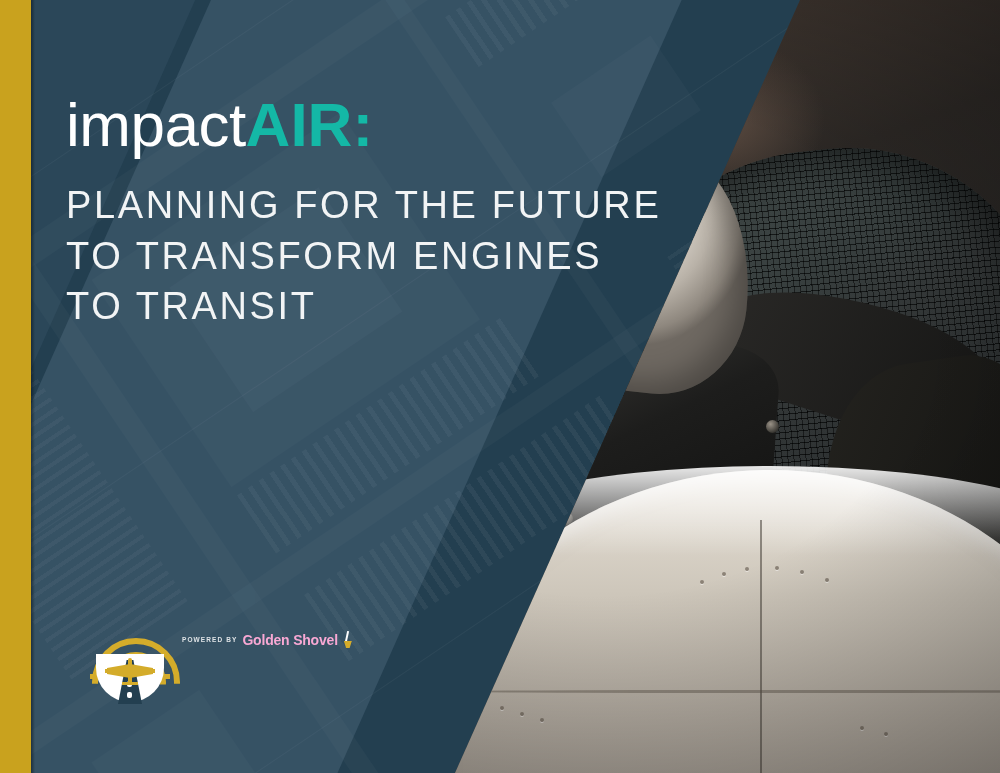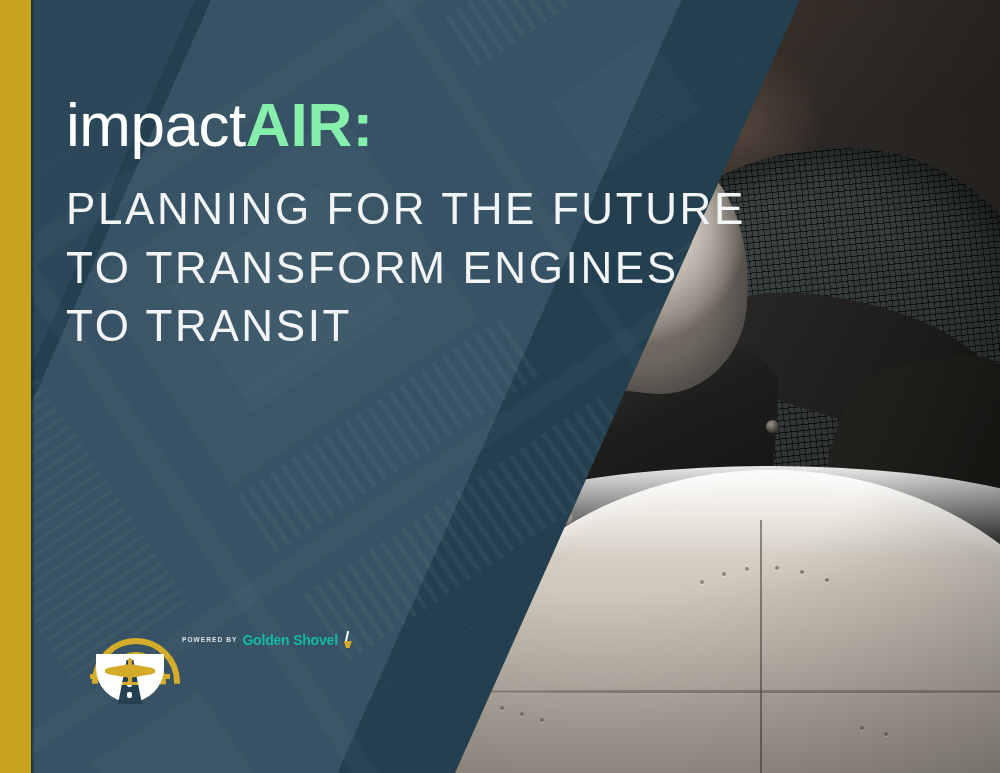--- a/index.html
+++ b/index.html
@@ -201,26 +201,26 @@
   
   #content{position:absolute;inset:0;z-index:30;}
 
   #brand-lockup{
     position:absolute;left:66px;top:94px;
     font-size:62px;line-height:1;
     letter-spacing:-.5px;
     white-space:nowrap;
   }
   #brand-impact{color:#ffffff;font-weight:300;}
-  #brand-air{color:#86efac;font-weight:700;letter-spacing:0px;}
+  #brand-air{color:#14b8a6;font-weight:700;letter-spacing:0px;}
 
   #headline{
     position:absolute;left:66px;top:180px;
     color:#f2f4f5;
-    font-size:44px;
+    font-size:38px;
     font-weight:300;
     line-height:1.33;
     letter-spacing:2.6px;
   }
   #headline .hl{display:block;white-space:nowrap;}
 
   
   #footer-logo{
     position:absolute;left:88px;top:620px;
     display:flex;align-items:flex-start;
@@ -267,21 +267,21 @@
   #wm-impact{color:#ffffff;font-weight:300;}
   #wm-air{color:#d4ac2a;font-weight:700;}
   #powered{
     margin-top:5px;text-align:right;white-space:nowrap;
     display:flex;align-items:center;justify-content:flex-end;gap:5px;
   }
   #powered-label{
     color:#dfe3e6;font-size:6.5px;font-weight:700;letter-spacing:1.1px;
   }
   #powered-brand{
-    color:#14b8a6;font-size:14px;font-weight:700;letter-spacing:-.2px;
+    color:#f9a8d4;font-size:14px;font-weight:700;letter-spacing:-.2px;
   }
   #shovel{position:relative;width:9px;height:17px;display:inline-block;}
   #shovel-handle{position:absolute;left:3px;top:0;width:2px;height:11px;background:#ffffff;transform:rotate(12deg);}
   #shovel-blade{position:absolute;left:1px;top:10px;width:8px;height:7px;background:#d4ac2a;clip-path:polygon(0 0,100% 0,72% 100%,28% 100%);}
 </style>
 </head>
 <body>
 
 <div id="cover">
 

